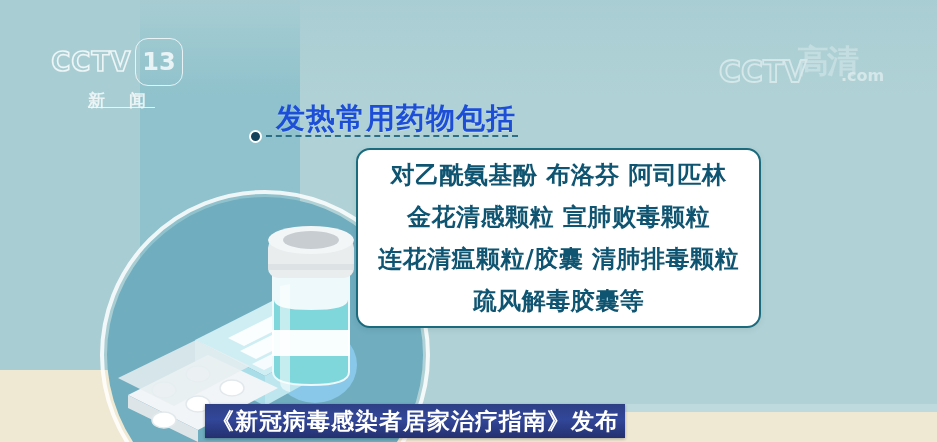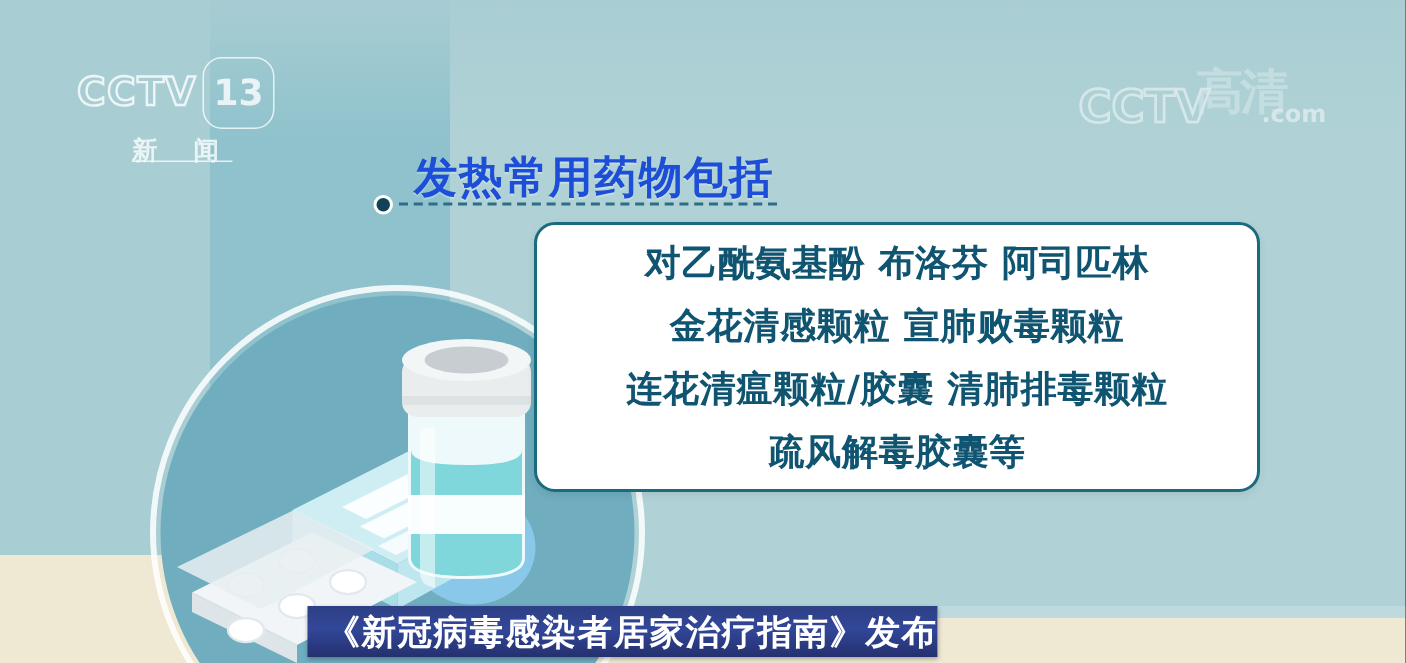--- a/index.html
+++ b/index.html
@@ -188,21 +188,21 @@
     position: absolute;
     left: 266px; top: 135px;
     width: 252px; height: 0;
     border-top: 2.5px dashed #2b6e86;
   }
 
   
   .card {
     position: absolute;
     left: 356px; top: 148px;
-    width: 484px; height: 180px;
+    width: 405px; height: 180px;
     background: #ffffff;
     border: 2.5px solid #1b6b7e;
     border-radius: 14px;
     box-sizing: border-box;
     display: flex;
     flex-direction: column;
     align-items: center;
     justify-content: center;
     gap: 2px;
     box-shadow: 0 2px 6px rgba(0,0,0,.08);
@@ -217,21 +217,21 @@
   }
 
   
   .banner {
     position: absolute;
     left: 205px; top: 404px;
     width: 420px; height: 34px;
     background: linear-gradient(180deg, #2e3f84 0%, #32479a 45%, #24306e 100%);
     display: flex;
     align-items: center;
-    justify-content: flex-end;
+    justify-content: center;
     box-shadow: 0 1px 3px rgba(0,0,0,.3);
   }
   .banner-text {
     font-size: 23px;
     font-weight: bold;
     color: #ffffff;
     letter-spacing: 1px;
     white-space: nowrap;
   }
 </style>

